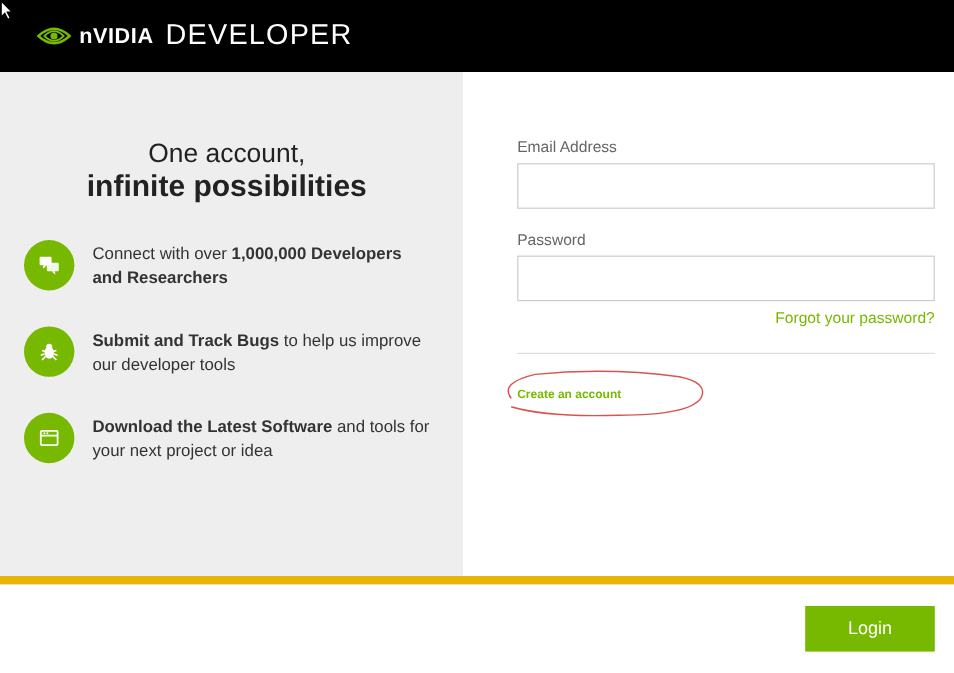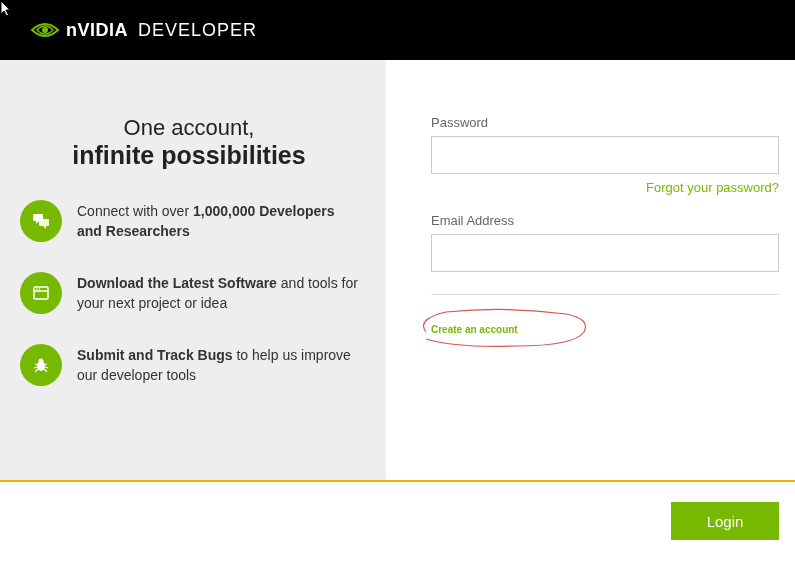--- a/index.html
+++ b/index.html
@@ -2,21 +2,21 @@
 <html><head>
   <meta charset="utf-8">
   <style>
     * { margin: 0; padding: 0; box-sizing: border-box; }
     body { font-family: Arial, Helvetica, sans-serif; width: 795px; height: 561px; overflow: hidden; background: #fff; }
     
     .header { background: #000; height: 60px; display: flex; align-items: center; padding-left: 30px; }
     .logo-wrap { display: flex; align-items: center; gap: 6px; }
     .brand-nvidia { color: #fff; font-weight: 700; font-size: 18px; letter-spacing: 0.5px; }
     .brand-nvidia .n-lower { text-transform: lowercase; }
-    .brand-developer { color: #fff; font-weight: 300; font-size: 18px; letter-spacing: 1px; margin-left: 4px; }
+    .brand-developer { color: #fff; font-weight: 300; font-size: 24px; letter-spacing: 1px; margin-left: 4px; }
     
     .main { display: flex; height: 420px; }
     .left-panel { background: #eeeeee; width: 450px; padding: 55px 28px 30px 20px; }
     .tagline { text-align: center; margin-bottom: 30px; }
     .tagline-line1 { font-size: 22px; font-weight: 300; color: #222; }
     .tagline-line2 { font-size: 25px; font-weight: 700; color: #222; }
     
     .feature { display: flex; align-items: flex-start; gap: 15px; margin-bottom: 30px; }
     .feature-icon { width: 42px; height: 42px; border-radius: 50%; background: #76b900; display: flex; align-items: center; justify-content: center; flex-shrink: 0; }
     .feature-text { font-size: 14px; color: #333; line-height: 1.4; padding-top: 2px; }
@@ -27,21 +27,21 @@
     .field-label { font-size: 13px; color: #666; margin-bottom: 6px; display: block; }
     .field-input { width: 348px; height: 38px; border: 1px solid #ccc; font-size: 14px; padding: 0 8px; }
     .forgot-link { display: block; text-align: right; width: 348px; font-size: 13px; color: #76b900; margin-top: 6px; text-decoration: none; }
     
     .divider { width: 348px; height: 1px; background: #ddd; margin-top: 22px; margin-bottom: 24px; }
     
     .create-wrap { position: relative; display: inline-block; }
     .create-link { color: #76b900; font-weight: 700; font-size: 10px; text-decoration: none; position: relative; z-index: 2; }
     .hand-circle { position: absolute; top: -15px; left: -25px; z-index: 1; pointer-events: none; }
     
-    .footer { border-top: 2px solid #eab308; height: 80px; display: flex; align-items: center; justify-content: flex-end; padding-right: 16px; }
+    .footer { border-top: 7px solid #eab308; height: 80px; display: flex; align-items: center; justify-content: flex-end; padding-right: 16px; }
     .login-btn { background: #76b900; color: #fff; border: none; width: 108px; height: 38px; font-size: 15px; cursor: pointer; }
     
     .cursor { position: absolute; top: 0; left: 0; z-index: 100; pointer-events: none;}
   </style>
 </head>
 <body>
 
 <svg class="cursor" width="14" height="18" viewBox="0 0 14 18">
   <path d="M1 1 L1 14 L4 11 L6.5 16 L8.5 15 L6 10 L10 10 Z" fill="#fff" stroke="#000" stroke-width="1"></path>
 </svg>
@@ -73,55 +73,55 @@
           <rect x="8" y="8" width="10" height="7" rx="1" fill="#fff" opacity="0.9"></rect>
           <path d="M15 15 L15 18 L12 15" fill="#fff" opacity="0.9"></path>
         </svg>
       </div>
       <div class="feature-text"><span>Connect with over </span><b>1,000,000 Developers and Researchers</b><span></span></div>
     </div>
 
     <div class="feature">
       <div class="feature-icon">
         <svg width="20" height="20" viewBox="0 0 20 20">
-          <rect x="3" y="4" width="14" height="12" rx="1" fill="none" stroke="#fff" stroke-width="1.5"></rect>
-          <line x1="3" y1="8" x2="17" y2="8" stroke="#fff" stroke-width="1.5"></line>
-          <circle cx="6" cy="6" r="0.8" fill="#fff"></circle>
-          <circle cx="8.5" cy="6" r="0.8" fill="#fff"></circle>
-        </svg>
-      </div>
-      <div class="feature-text"><span></span><b>Download the Latest Software</b><span> and tools for your next project or idea</span></div>
-    </div>
-
-    <div class="feature">
-      <div class="feature-icon">
-        <svg width="20" height="20" viewBox="0 0 20 20">
           <ellipse cx="10" cy="11" rx="4" ry="5" fill="#fff"></ellipse>
           <circle cx="10" cy="6" r="2.5" fill="#fff"></circle>
           <line x1="4" y1="9" x2="7" y2="10" stroke="#fff" stroke-width="1.3"></line>
           <line x1="16" y1="9" x2="13" y2="10" stroke="#fff" stroke-width="1.3"></line>
           <line x1="3" y1="13" x2="6" y2="12" stroke="#fff" stroke-width="1.3"></line>
           <line x1="17" y1="13" x2="14" y2="12" stroke="#fff" stroke-width="1.3"></line>
           <line x1="4" y1="17" x2="7" y2="14" stroke="#fff" stroke-width="1.3"></line>
           <line x1="16" y1="17" x2="13" y2="14" stroke="#fff" stroke-width="1.3"></line>
         </svg>
       </div>
       <div class="feature-text"><span></span><b>Submit and Track Bugs</b><span> to help us improve our developer tools</span></div>
     </div>
+
+    <div class="feature">
+      <div class="feature-icon">
+        <svg width="20" height="20" viewBox="0 0 20 20">
+          <rect x="3" y="4" width="14" height="12" rx="1" fill="none" stroke="#fff" stroke-width="1.5"></rect>
+          <line x1="3" y1="8" x2="17" y2="8" stroke="#fff" stroke-width="1.5"></line>
+          <circle cx="6" cy="6" r="0.8" fill="#fff"></circle>
+          <circle cx="8.5" cy="6" r="0.8" fill="#fff"></circle>
+        </svg>
+      </div>
+      <div class="feature-text"><span></span><b>Download the Latest Software</b><span> and tools for your next project or idea</span></div>
+    </div>
   </div>
 
   <div class="right-panel">
     <div class="field-group">
+      <label class="field-label">Email Address</label>
+      <input class="field-input" type="text" value="" style="">
+    </div>
+    <div class="field-group">
       <label class="field-label">Password</label>
       <input class="field-input" type="password" value="" style="">
       <a href="#" class="forgot-link">Forgot your password?</a>
-    </div>
-    <div class="field-group">
-      <label class="field-label">Email Address</label>
-      <input class="field-input" type="text" value="" style="">
     </div>
     
     <div class="divider"></div>
     
     <div class="create-wrap">
       <svg class="hand-circle" width="195" height="50" viewBox="0 0 195 50">
         <path d="M 20 28 Q 10 15 40 8 Q 100 2 160 10 Q 185 15 178 28 Q 168 42 110 42 Q 50 44 20 35" fill="none" stroke="#d9534f" stroke-width="1.2"></path>
       </svg>
       <a href="#" class="create-link">Create an account</a>
     </div>

